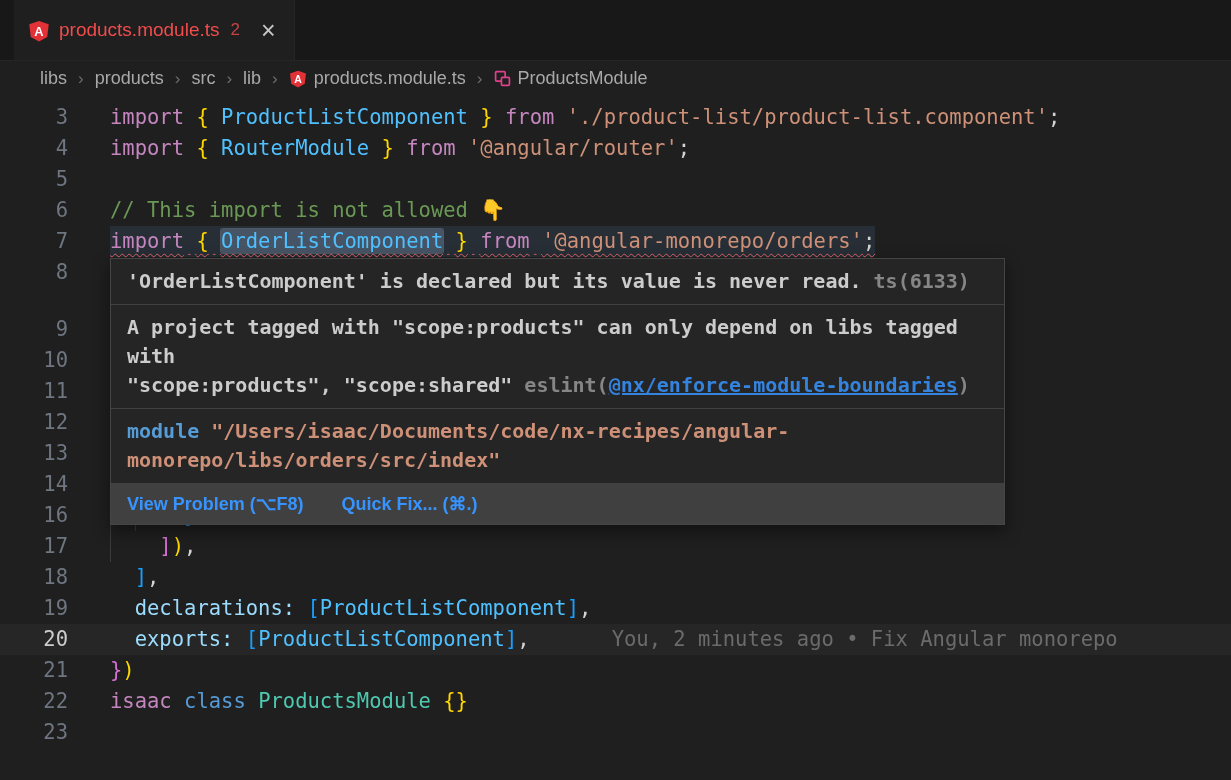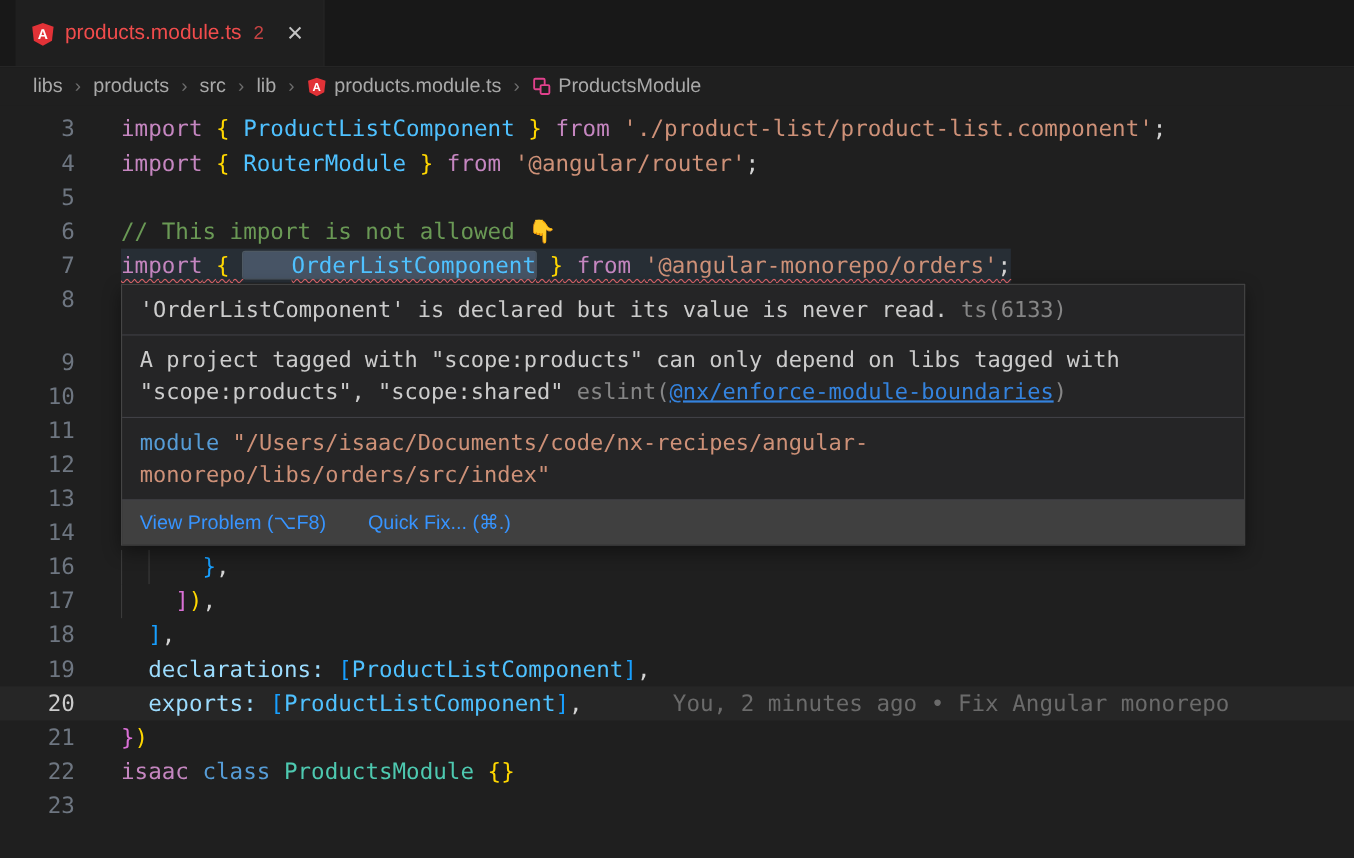--- a/index.html
+++ b/index.html
@@ -18,21 +18,21 @@
     display:flex; align-items:center; gap:9px; padding:0 18px 0 14px;
     background:#1f1f1f; border-right:1px solid #252525; cursor:pointer;
   }
   .tab-icon { display:flex; align-items:center; }
   .tab-title { color:#f14c4c; font-size:19px; }
   .tab-badge { color:#f14c4c; opacity:.8; font-size:17px; padding-left:2px; }
   .tab-close { color:#c5c5c5; font-size:25px; margin-left:12px; line-height:1; cursor:pointer; }
 
   
   .breadcrumb {
-    height:35px; display:flex; align-items:center; padding-left:30px;
+    height:35px; display:flex; align-items:center; padding-left:40px;
     gap:11px; font-size:18px; color:#a9a9a9; background:#1f1f1f;
   }
   .bc-item { display:flex; align-items:center; gap:7px; cursor:pointer; white-space:nowrap; }
   .bc-sep { color:#6e6e6e; font-size:17px; }
   .bc-icon { display:flex; align-items:center; }
 
   
   .editor {
     padding-top:6px;
     font-family:"DejaVu Sans Mono","Liberation Mono",monospace;
@@ -64,30 +64,30 @@
     border-left:1px solid #3b3b3b; vertical-align:top;
   }
 
   .code.squiggle { background:rgba(70,100,130,.22); }
   .code.squiggle .tk {
     text-decoration:underline wavy #e4676b; text-decoration-thickness:1px;
     text-underline-offset:5px; text-decoration-skip-ink:none;
   }
   .tk.word-hl {
     background:rgba(110,130,160,.45);
-    box-shadow:0 0 0 1px rgba(180,200,220,.28); border-radius:2px;padding-left:44px;
+    box-shadow:0 0 0 1px rgba(180,200,220,.28); border-radius:2px;
   }
   .blame { color:#6b6b6b; padding-left:82px; }
 
   
   .hover {
-    position:absolute; left:110px; top:258px; width:1022px; z-index:20;
+    position:absolute; left:110px; top:258px; width:895px; z-index:20;
     background:#252526; border:1px solid #454545;
     box-shadow:0 6px 16px rgba(0,0,0,.45);
-    font-family:"DejaVu Sans Mono","Liberation Mono",monospace; font-size:20px;
+    font-family:"DejaVu Sans Mono","Liberation Mono",monospace; font-size:20px;font-weight:bold;
   }
   .hover-section { padding:8px 16px; line-height:29px; }
   .hover-section + .hover-section { border-top:1px solid #404045; }
   .hover-line { white-space:pre-wrap; }
   .tk.txt  { color:#cccccc; }
   .tk.src  { color:#cccccc; opacity:.58; }
   .tk.link { color:#3794ff; opacity:.85; text-decoration:underline; cursor:pointer; }
   .hover-footer {
     display:flex; gap:38px; padding:9px 16px; border-top:1px solid #404045;
     background:#404040; font-family:"Liberation Sans",sans-serif; font-size:18px;

